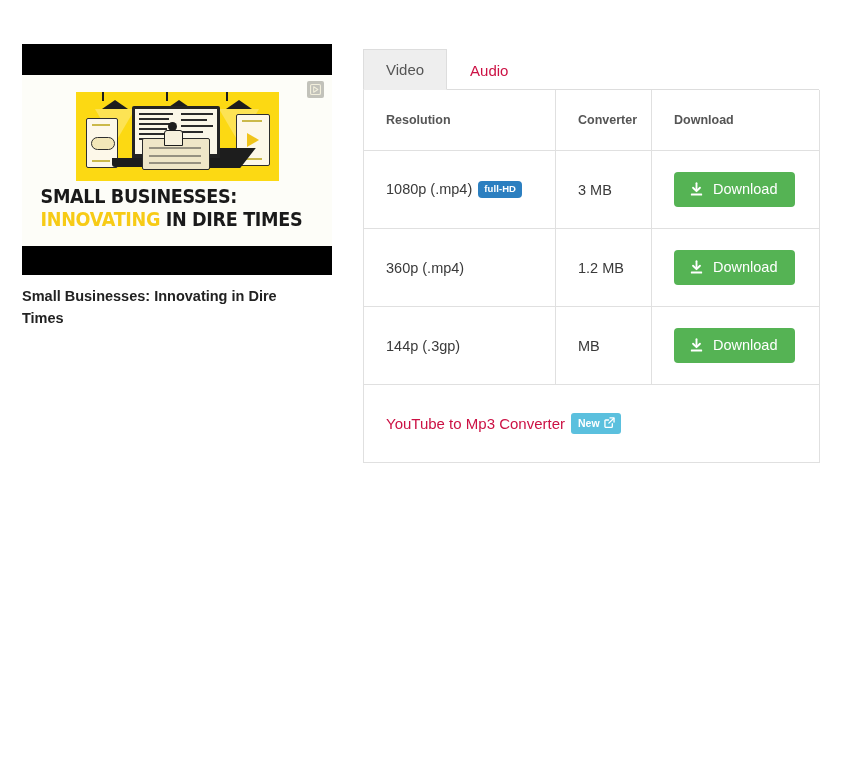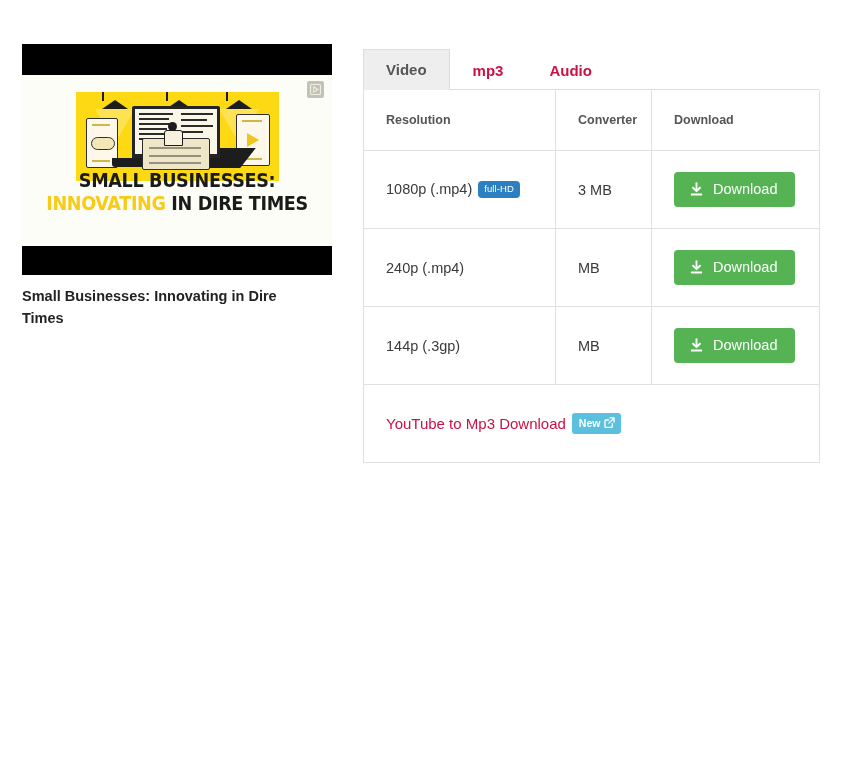--- a/index.html
+++ b/index.html
@@ -193,23 +193,22 @@
     margin-left: -11px; margin-top: -7px;
     width: 22px; height: 11px;
     background: #f3e7b8;
     border: 1.5px solid #2e2e2e;
     border-radius: 9px;
   }
 
   .headline {
     position: absolute;
     left: 0;
-    top: 126px;
+    top: 142px;
     width: 310px;
-    text-align: center;
     line-height: 1.08;
   }
   .headline-1 {
     display: block;
     font-family: "DejaVu Sans", sans-serif;
     font-weight: bold;
     font-size: 20px;
     letter-spacing: -0.4px;
     color: #1a1a1a;
     transform: scaleX(0.88);
@@ -246,21 +245,21 @@
   .tab {
     font-size: 15px;
     padding: 12px 22px;
     line-height: 1;
     color: #cc1144;
     cursor: pointer;
     box-sizing: border-box;
     border: 1px solid transparent;
     border-bottom: none;
     margin-bottom: -1px;
-    font-weight: bold;
+    font-weight: normal;
   }
   .tab.active {
     background: #eeeeee;
     color: #555555;
     border-color: #dddddd;
     border-bottom: 1px solid #eeeeee;
   }
 
   
   table.dl {
@@ -296,21 +295,21 @@
 
   .badge {
     display: inline-block;
     vertical-align: 2px;
     margin-left: 6px;
     padding: 3px 6px 4px;
     border-radius: 4px;
     background: #2c7fc0;
     color: #ffffff;
     font-size: 9.5px;
-    font-weight: normal;
+    font-weight: bold;
     line-height: 1;
     letter-spacing: .1px;
   }
 
   .btn-download {
     display: inline-flex;
     align-items: center;
     gap: 9px;
     background: #54b css;
     background: #54b054;
@@ -430,21 +429,20 @@
       </div>
     </div>
 
     <div class="video-title">Small Businesses: Innovating in Dire Times</div>
   </div>
 
   <div class="right-col">
 
     <div class="tabs">
       <div class="tab active">Video</div>
-      <div class="tab">mp3</div>
       <div class="tab">Audio</div>
     </div>
 
     <table class="dl">
       <colgroup>
         <col class="c-res">
           <col class="c-size">
           <col class="c-dl">
       </colgroup>
       <thead>
@@ -463,22 +461,22 @@
                   <svg width="15" height="15" viewBox="0 0 16 16" aria-hidden="true">
                     <path d="M8 1.3v7.4" fill="none" stroke="#ffffff" stroke-width="2" stroke-linecap="round"></path>
                     <path d="M4.3 6.1 L8 9.8 L11.7 6.1" fill="none" stroke="#ffffff" stroke-width="2" stroke-linecap="round" stroke-linejoin="round"></path>
                     <rect x="2" y="12.2" width="12" height="2.2" rx="0.6" fill="#ffffff"></rect>
                   </svg>
                 </span>
                 <span>Download</span>
               </button></td>
           </tr>
           <tr>
-            <td><span>240p (.mp4)</span></td>
-            <td class="cell-size">MB</td>
+            <td><span>360p (.mp4)</span></td>
+            <td class="cell-size">1.2 MB</td>
             <td class="cell-dl"><button class="btn-download">
                 <span>
                   <svg width="15" height="15" viewBox="0 0 16 16" aria-hidden="true">
                     <path d="M8 1.3v7.4" fill="none" stroke="#ffffff" stroke-width="2" stroke-linecap="round"></path>
                     <path d="M4.3 6.1 L8 9.8 L11.7 6.1" fill="none" stroke="#ffffff" stroke-width="2" stroke-linecap="round" stroke-linejoin="round"></path>
                     <rect x="2" y="12.2" width="12" height="2.2" rx="0.6" fill="#ffffff"></rect>
                   </svg>
                 </span>
                 <span>Download</span>
               </button></td>
@@ -494,21 +492,21 @@
                     <rect x="2" y="12.2" width="12" height="2.2" rx="0.6" fill="#ffffff"></rect>
                   </svg>
                 </span>
                 <span>Download</span>
               </button></td>
           </tr>
         </tbody>
       <tfoot>
         <tr class="footer-row">
           <td colspan="3">
-            <span class="footer-link">YouTube to Mp3 Download</span><span class="badge-new">
+            <span class="footer-link">YouTube to Mp3 Converter</span><span class="badge-new">
                 <span>New</span>
                 <span><svg width="11" height="11" viewBox="0 0 14 14" aria-hidden="true">
                     <path d="M7.6 1.2h5.2v5.2" fill="none" stroke="#ffffff" stroke-width="1.7" stroke-linecap="round" stroke-linejoin="round"></path>
                     <path d="M12.2 1.8 L6.2 7.8" fill="none" stroke="#ffffff" stroke-width="1.7" stroke-linecap="round"></path>
                     <path d="M10.6 8.6v3.6a1 1 0 0 1-1 1H2.2a1 1 0 0 1-1-1V4.8a1 1 0 0 1 1-1h3.6" fill="none" stroke="#ffffff" stroke-width="1.7" stroke-linecap="round" stroke-linejoin="round"></path>
                   </svg></span>
               </span>
           </td>
         </tr>
       </tfoot>

